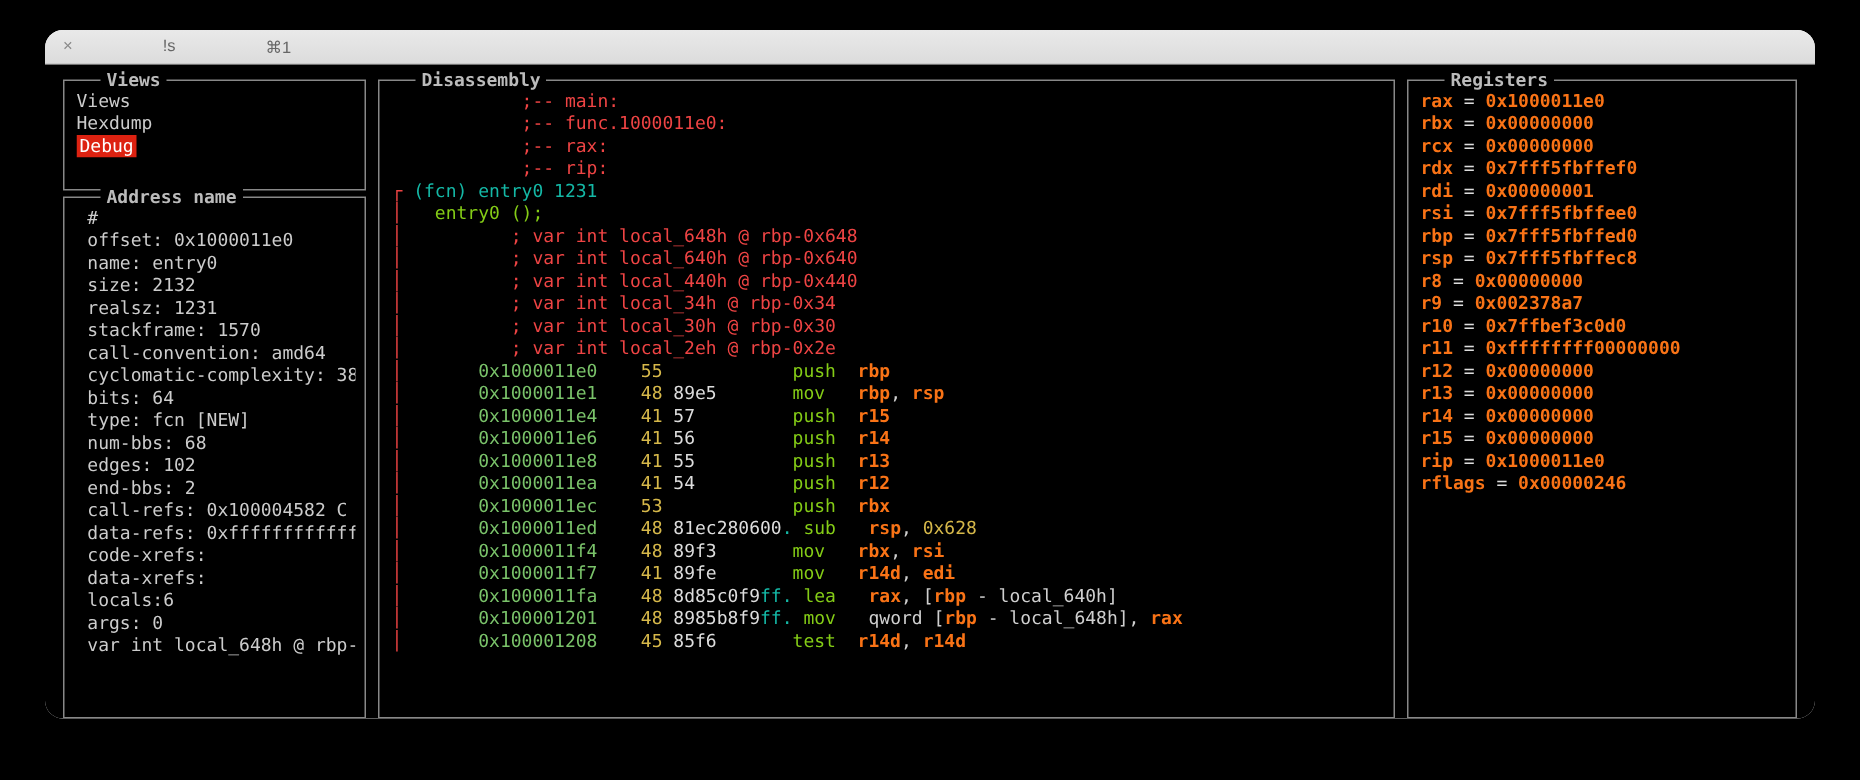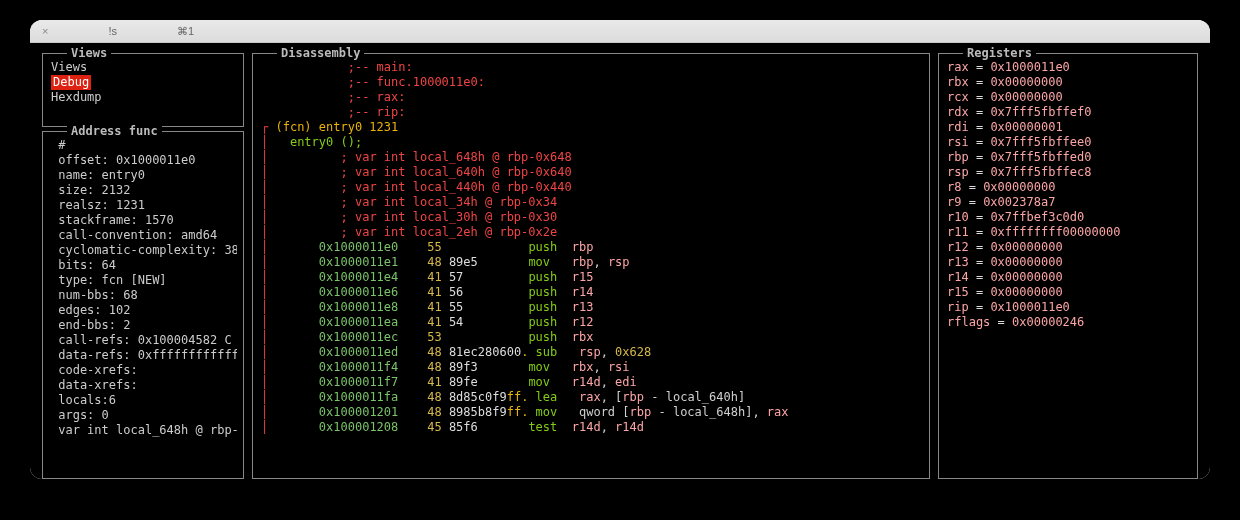--- a/index.html
+++ b/index.html
@@ -13,47 +13,47 @@
   .panel > .title{position:absolute;top:-8px;left:24px;background:#000;padding:0 4px;color:#bbb;white-space:nowrap;font-weight:bold;}
   .col-left{width:210px;display:flex;flex-direction:column;}
   .col-mid{flex:1;}
   .col-right{width:244px;}
   .panel .body{white-space:pre;line-height:15px;overflow:hidden;}
   .views-item{color:#ccc;}
   .views-item.sel{background:#d21;color:#fff;display:inline-block;padding:0 2px;}
   .addr-line{color:#ccc;}
   
   .gry{color:#ef4444;}
-  .cyan{color:#fca5a5;}
+  .cyan{color:#f97316;font-weight:bold;}
   .grn{color:#7ac36a;}
   .yel{color:#d6b84a;}
   .mag{color:#84cc16;}
-  .red{color:#eab308;}
+  .red{color:#14b8a6;}
   .wht{color:#ddd;}
   .row{display:block;line-height:15px;white-space:pre;}
 </style>
 </head>
 <body>
 
 <div class="outer">
   <div class="tabbar">
     <span class="close">×</span>
     <span class="label">!s</span>
     <span class="label">⌘1</span>
   </div>
 
   <div class="term">
 
     <div class="col-left">
       <div class="panel" style="height:64px;">
         <div class="title">Views</div>
-        <div class="body" id="views-body"><div><div class="views-item">Views</div></div><div><div class="views-item sel">Debug</div></div><div><div class="views-item">Hexdump</div></div></div>
+        <div class="body" id="views-body"><div><div class="views-item">Views</div></div><div><div class="views-item">Hexdump</div></div><div><div class="views-item sel">Debug</div></div></div>
       </div>
       <div class="panel" style="flex:1;">
-        <div class="title">Address func</div>
+        <div class="title">Address name</div>
         <div class="body" id="addr-body"><div class="addr-line"> #</div><div class="addr-line"> offset: 0x1000011e0</div><div class="addr-line"> name: entry0</div><div class="addr-line"> size: 2132</div><div class="addr-line"> realsz: 1231</div><div class="addr-line"> stackframe: 1570</div><div class="addr-line"> call-convention: amd64</div><div class="addr-line"> cyclomatic-complexity: 38</div><div class="addr-line"> bits: 64</div><div class="addr-line"> type: fcn [NEW]</div><div class="addr-line"> num-bbs: 68</div><div class="addr-line"> edges: 102</div><div class="addr-line"> end-bbs: 2</div><div class="addr-line"> call-refs: 0x100004582 C 0x1</div><div class="addr-line"> data-refs: 0xffffffffffff9c</div><div class="addr-line"> code-xrefs:</div><div class="addr-line"> data-xrefs:</div><div class="addr-line"> locals:6</div><div class="addr-line"> args: 0</div><div class="addr-line"> var int local_648h @ rbp-0x64</div></div>
       </div>
     </div>
 
     <div class="col-mid panel">
       <div class="title">Disassembly</div>
       <div class="body" id="disasm-body"><div class="row"><span class="gry">            ;-- main:</span></div><div class="row"><span class="gry">            ;-- func.1000011e0:</span></div><div class="row"><span class="gry">            ;-- rax:</span></div><div class="row"><span class="gry">            ;-- rip:</span></div><div class="row"><span class="gry">┌ </span><span class="red">(fcn) entry0 1231</span></div><div class="row"><span class="gry">│   </span><span class="mag">entry0 ();</span></div><div class="row"><span class="gry">│</span><span class="gry">          ; var int local_648h @ rbp-0x648</span></div><div class="row"><span class="gry">│</span><span class="gry">          ; var int local_640h @ rbp-0x640</span></div><div class="row"><span class="gry">│</span><span class="gry">          ; var int local_440h @ rbp-0x440</span></div><div class="row"><span class="gry">│</span><span class="gry">          ; var int local_34h @ rbp-0x34</span></div><div class="row"><span class="gry">│</span><span class="gry">          ; var int local_30h @ rbp-0x30</span></div><div class="row"><span class="gry">│</span><span class="gry">          ; var int local_2eh @ rbp-0x2e</span></div><div class="row"><span class="gry">│</span>       <span class="grn">0x1000011e0 </span>   <span class="yel">55 </span><span class="wht"></span>           <span class="mag">push  </span><span class="cyan">rbp</span></div><div class="row"><span class="gry">│</span>       <span class="grn">0x1000011e1 </span>   <span class="yel">48 </span><span class="wht">89e5</span>       <span class="mag">mov   </span><span class="cyan">rbp</span>, <span class="cyan">rsp</span></div><div class="row"><span class="gry">│</span>       <span class="grn">0x1000011e4 </span>   <span class="yel">41 </span><span class="wht">57</span>         <span class="mag">push  </span><span class="cyan">r15</span></div><div class="row"><span class="gry">│</span>       <span class="grn">0x1000011e6 </span>   <span class="yel">41 </span><span class="wht">56</span>         <span class="mag">push  </span><span class="cyan">r14</span></div><div class="row"><span class="gry">│</span>       <span class="grn">0x1000011e8 </span>   <span class="yel">41 </span><span class="wht">55</span>         <span class="mag">push  </span><span class="cyan">r13</span></div><div class="row"><span class="gry">│</span>       <span class="grn">0x1000011ea </span>   <span class="yel">41 </span><span class="wht">54</span>         <span class="mag">push  </span><span class="cyan">r12</span></div><div class="row"><span class="gry">│</span>       <span class="grn">0x1000011ec </span>   <span class="yel">53 </span><span class="wht"></span>           <span class="mag">push  </span><span class="cyan">rbx</span></div><div class="row"><span class="gry">│</span>       <span class="grn">0x1000011ed </span>   <span class="yel">48 </span><span class="wht">81ec280600</span><span class="red">.</span> <span class="mag">sub   </span><span class="cyan">rsp</span>, <span class="yel">0x628</span></div><div class="row"><span class="gry">│</span>       <span class="grn">0x1000011f4 </span>   <span class="yel">48 </span><span class="wht">89f3</span>       <span class="mag">mov   </span><span class="cyan">rbx</span>, <span class="cyan">rsi</span></div><div class="row"><span class="gry">│</span>       <span class="grn">0x1000011f7 </span>   <span class="yel">41 </span><span class="wht">89fe</span>       <span class="mag">mov   </span><span class="cyan">r14d</span>, <span class="cyan">edi</span></div><div class="row"><span class="gry">│</span>       <span class="grn">0x1000011fa </span>   <span class="yel">48 </span><span class="wht">8d85c0f9</span><span class="red">ff.</span> <span class="mag">lea   </span><span class="cyan">rax</span>, [<span class="cyan">rbp</span> - local_640h]</div><div class="row"><span class="gry">│</span>       <span class="grn">0x100001201 </span>   <span class="yel">48 </span><span class="wht">8985b8f9</span><span class="red">ff.</span> <span class="mag">mov   </span>qword [<span class="cyan">rbp</span> - local_648h], <span class="cyan">rax</span></div><div class="row"><span class="gry">│</span>       <span class="grn">0x100001208 </span>   <span class="yel">45 </span><span class="wht">85f6</span>       <span class="mag">test  </span><span class="cyan">r14d</span>, <span class="cyan">r14d</span></div></div>
     </div>
 
     <div class="col-right panel">

